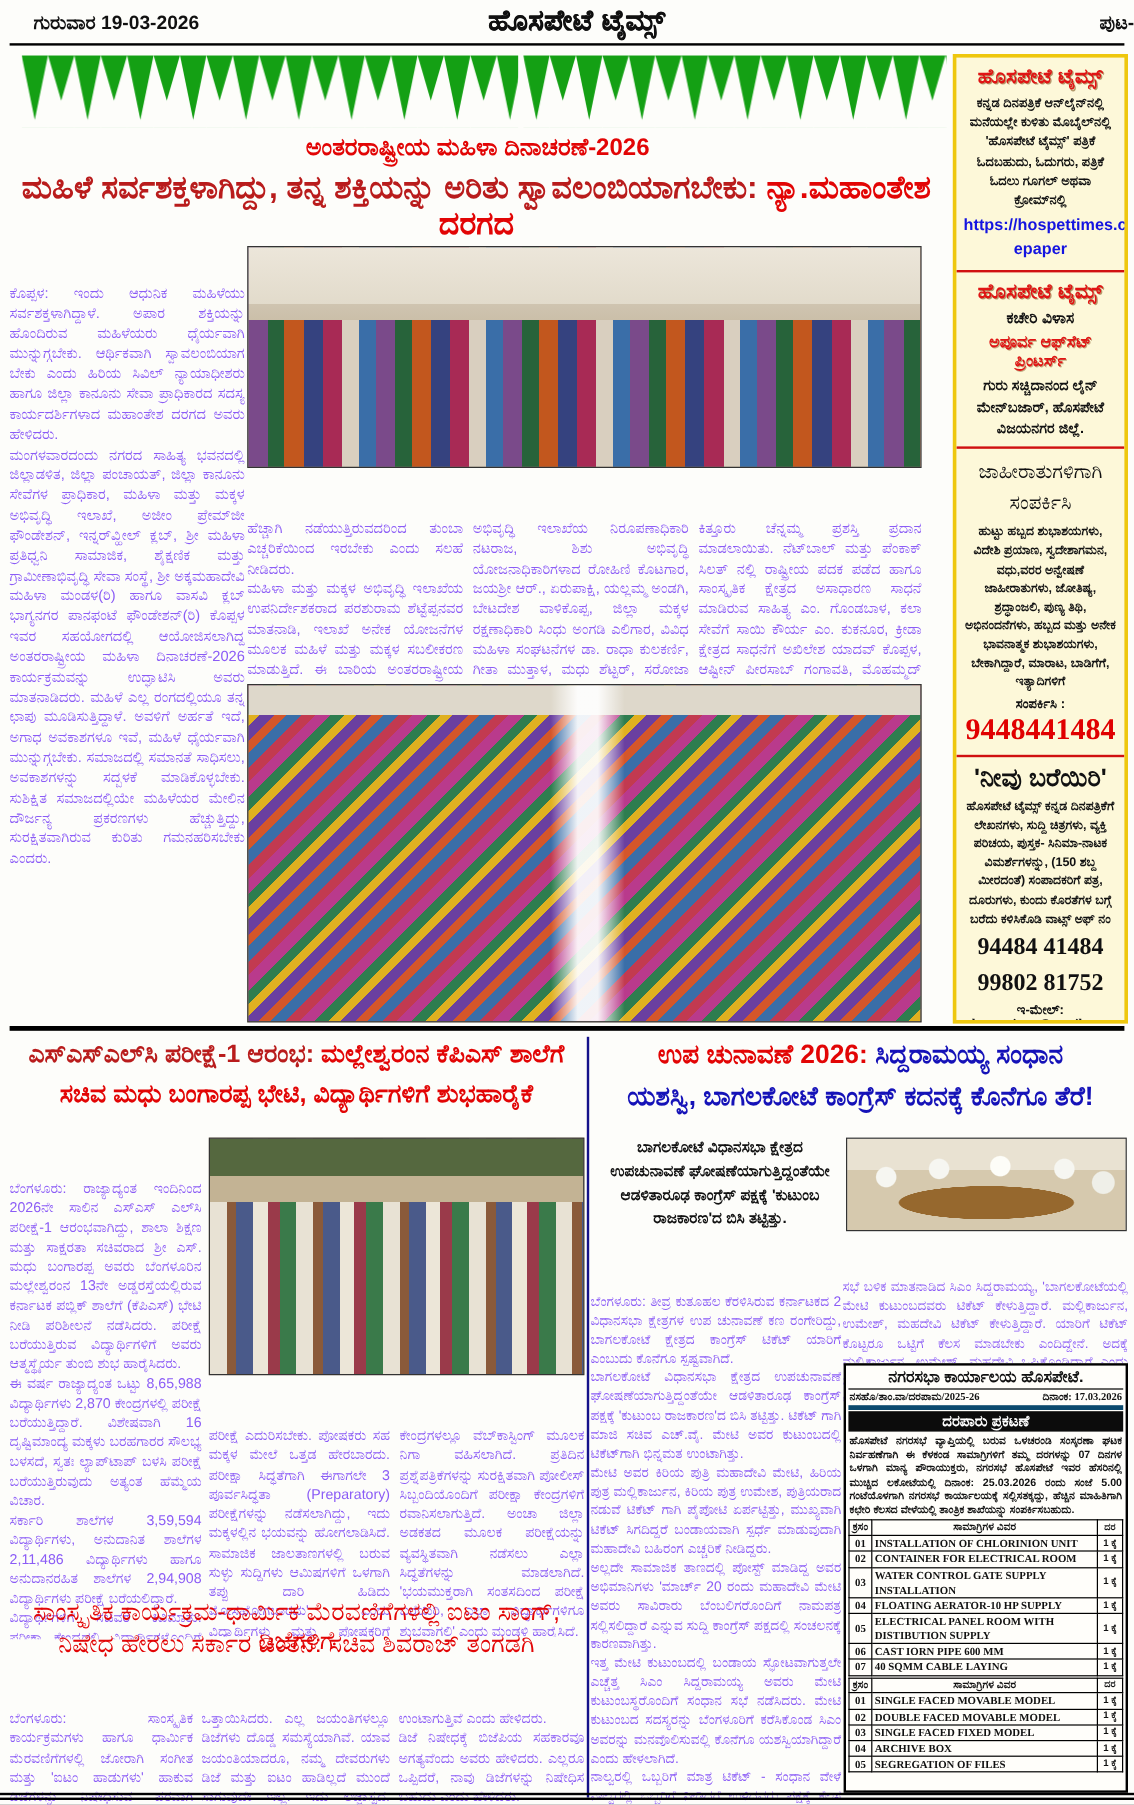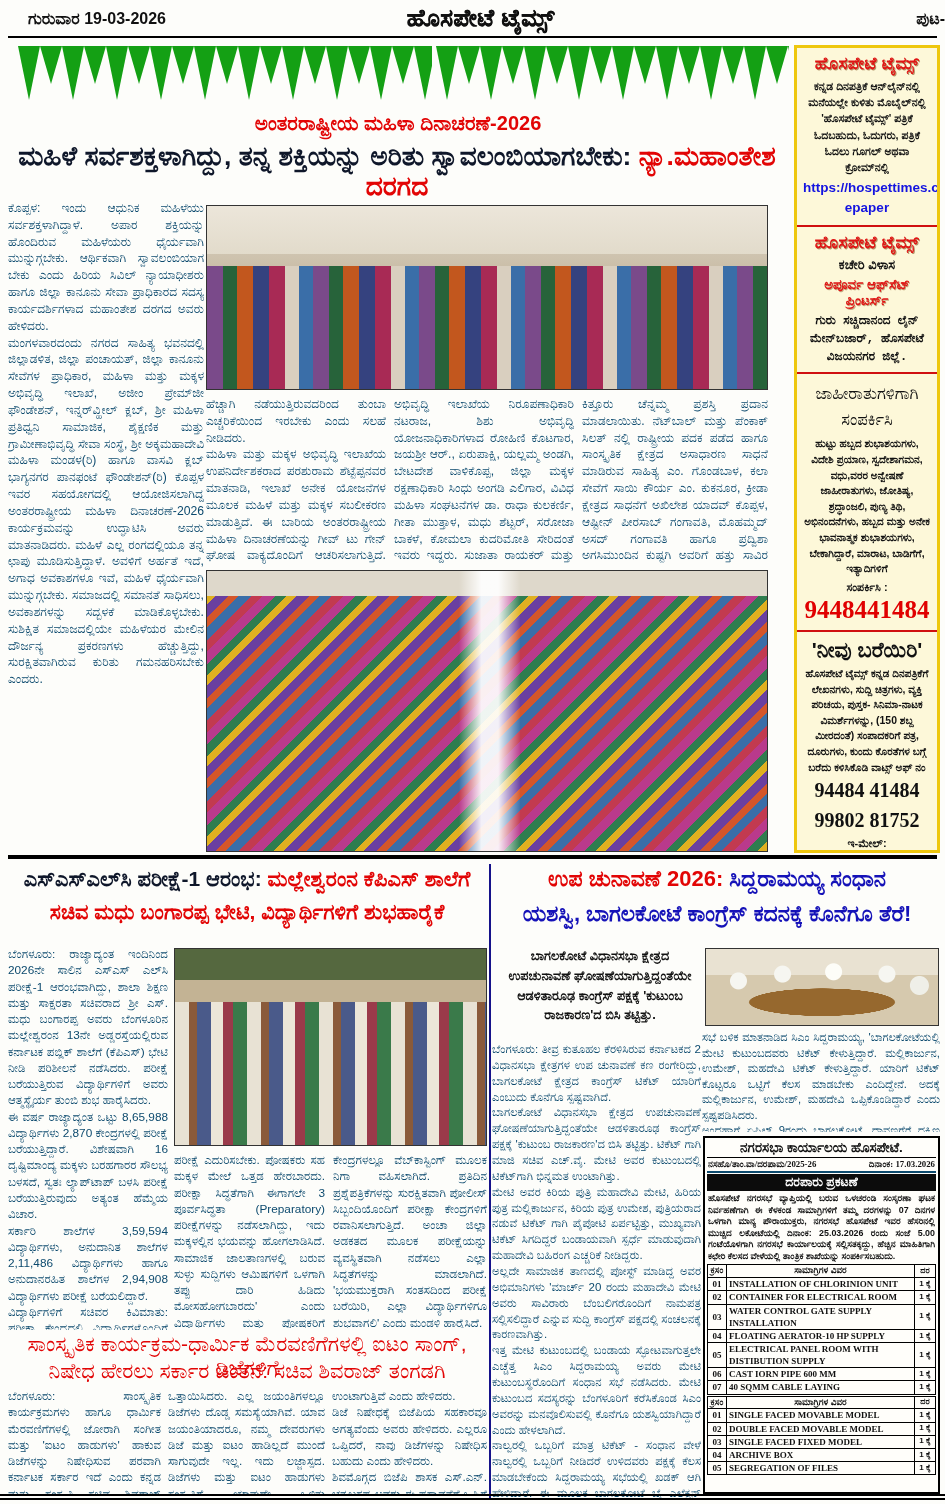--- a/index.html
+++ b/index.html
@@ -1,19 +1,19 @@
 <!DOCTYPE html>
 <html><head>
 <meta charset="utf-8">
 <style>
   html,body{margin:0;padding:0;background:#8a8a8a;}
   .page{position:relative;width:945px;height:1504px;margin:0 auto;background:#fdfdfa;
         font-family:"Liberation Sans",sans-serif;color:#111;overflow:hidden;padding-left:16px;}
   .abs{position:absolute;box-sizing:border-box;}
-  .jt{text-align:justify;white-space:pre-line;overflow:hidden;line-height:1.38;color:#0c4a6e;}
+  .jt{text-align:justify;white-space:pre-line;overflow:hidden;line-height:1.38;color:#8b5cf6;margin-top:36px;}
   
   .hdr-date{left:28px;top:10px;font-size:16px;font-weight:bold;}
   .hdr-mast{left:0;right:0;top:4px;text-align:center;font-size:24px;font-weight:800;
             letter-spacing:.5px;text-shadow:.6px 0 #000;}
   .hdr-page{right:7px;top:10px;font-size:16px;font-weight:bold;}
   .hdr-rule{left:8px;top:36px;width:929px;border-top:2.5px solid #000;}
   
   .banner{border:none;}
   
   .sidebar{left:794px;top:45px;width:146px;height:808px;border:3px solid #eec70e;
@@ -22,37 +22,37 @@
             text-shadow:1px 1px 0 rgba(110,60,0,.5);letter-spacing:.3px;margin-top:2px;}
   .sb-body{font-size:10.8px;text-align:center;line-height:1.5;font-weight:600;
            white-space:pre-line;margin-top:4px;}
   .sb-link{color:#1414e0;font-weight:800;font-size:13.5px;text-align:center;
            white-space:pre-line;line-height:1.5;margin-top:3px;display:block;text-decoration:none;}
   .sb-div{border-top:2.5px solid #d01010;margin:6px -6px;}
   .sb-sub{font-size:13px;font-weight:800;text-align:center;margin-top:4px;}
   .sb-red{color:#e01414;font-size:13.5px;font-weight:800;text-align:center;
           text-shadow:.8px .8px 0 rgba(110,60,0,.4);margin-top:4px;}
   .sb-addr{font-size:12px;font-weight:700;text-align:center;line-height:1.5;
-           white-space:pre-line;margin-top:3px;font-family:Liberation Mono, monospace;}
+           white-space:pre-line;margin-top:3px;}
   .sb-head2{font-size:16.5px;font-weight:400;text-align:center;line-height:1.6;
             white-space:pre-line;margin-top:2px;}
   .sb-contact{font-size:11px;font-weight:800;text-align:center;margin-top:4px;}
   .sb-phone-big{color:#e00000;font-size:25px;font-weight:800;text-align:center;
                 font-family:"Liberation Serif",serif;margin-top:2px;}
   .sb-head3{font-size:21px;font-weight:800;text-align:center;margin-top:1px;}
   .sb-phone2{font-size:20px;font-weight:800;text-align:center;
              font-family:"Liberation Serif",serif;line-height:1.5;}
   .sb-email{font-size:11px;font-weight:800;text-align:center;margin-top:2px;}
   .sb-email .em{font-family:"Liberation Serif",serif;}
   
   .kicker{left:8px;top:112px;width:780px;text-align:center;color:#e20505;
           font-size:20px;font-weight:800;}
   .mainhl{left:4px;top:141px;width:786px;text-align:center;font-size:26.5px;
           font-weight:800;line-height:1.15;}
-  .green{color:#0f172a;} .redtx{color:#e20505;} .bluetx{color:#1512b8;}
+  .green{color:#b91c1c;} .redtx{color:#e20505;} .bluetx{color:#1512b8;}
   .photo{border:1px solid #333;}
   
   .photo1{background:
     linear-gradient(180deg,#ece6da 0%,#e2dbcb 26%,#cfc4b0 26%,#cbbfa9 33%,rgba(0,0,0,0) 33%),
     repeating-linear-gradient(90deg,#7a4a8a 0 16px,#27633a 16px 30px,#c2571e 30px 46px,
       #35427f 46px 62px,#a82a55 62px 78px,#d9cfbf 78px 92px,#3a6ea8 92px 106px),
     linear-gradient(180deg,#d8cfc0 0%,#9a8b74 100%);}
   .photo2{background:
     linear-gradient(90deg,rgba(255,255,255,0) 45%,rgba(255,255,255,.92) 49% 52%,rgba(255,255,255,0) 56%),
     linear-gradient(180deg,#ded8cb 0 9%,rgba(0,0,0,0) 9%),
@@ -81,21 +81,21 @@
   .djh{width:478px;text-align:center;font-size:21px;font-weight:400;color:#e20505;}
   .byeh{width:450px;text-align:center;font-size:22px;font-weight:800;}
   .subhead{text-align:center;font-weight:800;font-size:12.8px;line-height:1.55;white-space:pre-line;}
   .small{font-size:11.8px;}
   
   .tender{left:703px;top:1136px;width:237px;height:358px;border:2px solid #000;
           background:#fffefa;padding:1px 2px;overflow:hidden;}
   .t-title{font-size:13.5px;font-weight:800;text-align:center;border-bottom:1px solid #000;
            padding:1px 0;}
   .t-ref{display:flex;justify-content:space-between;font-size:8.8px;font-weight:800;
-         padding:1px 1px;border-bottom:2px solid #0c4a6e;font-family:"Liberation Serif",serif;align-items:center;}
+         padding:1px 1px;border-bottom:4px solid #0c4a6e;font-family:"Liberation Serif",serif;align-items:center;}
   .t-bar{background:#0c0c0c;color:#fff;font-size:12.5px;font-weight:800;text-align:center;
          padding:1px 0;margin:1px 0;}
   .t-p{font-size:8.9px;line-height:1.3;text-align:justify;font-weight:600;padding:1px 1px;}
   table.t-tab{width:100%;border-collapse:collapse;margin:1px 0;}
   .t-tab td,.t-tab th{border:1px solid #000;font-size:9px;font-weight:700;padding:0 2px;
        line-height:1.35;font-family:"Liberation Serif",serif;text-align:left;}
   .t-tab .no{width:14px;text-align:center;}
   .t-tab .rt{width:16px;font-size:8px;text-align:center;font-family:"Liberation Sans",sans-serif;}
   .t-tab th{font-family:"Liberation Sans",sans-serif;font-size:8.8px;text-align:center;}
 </style>

